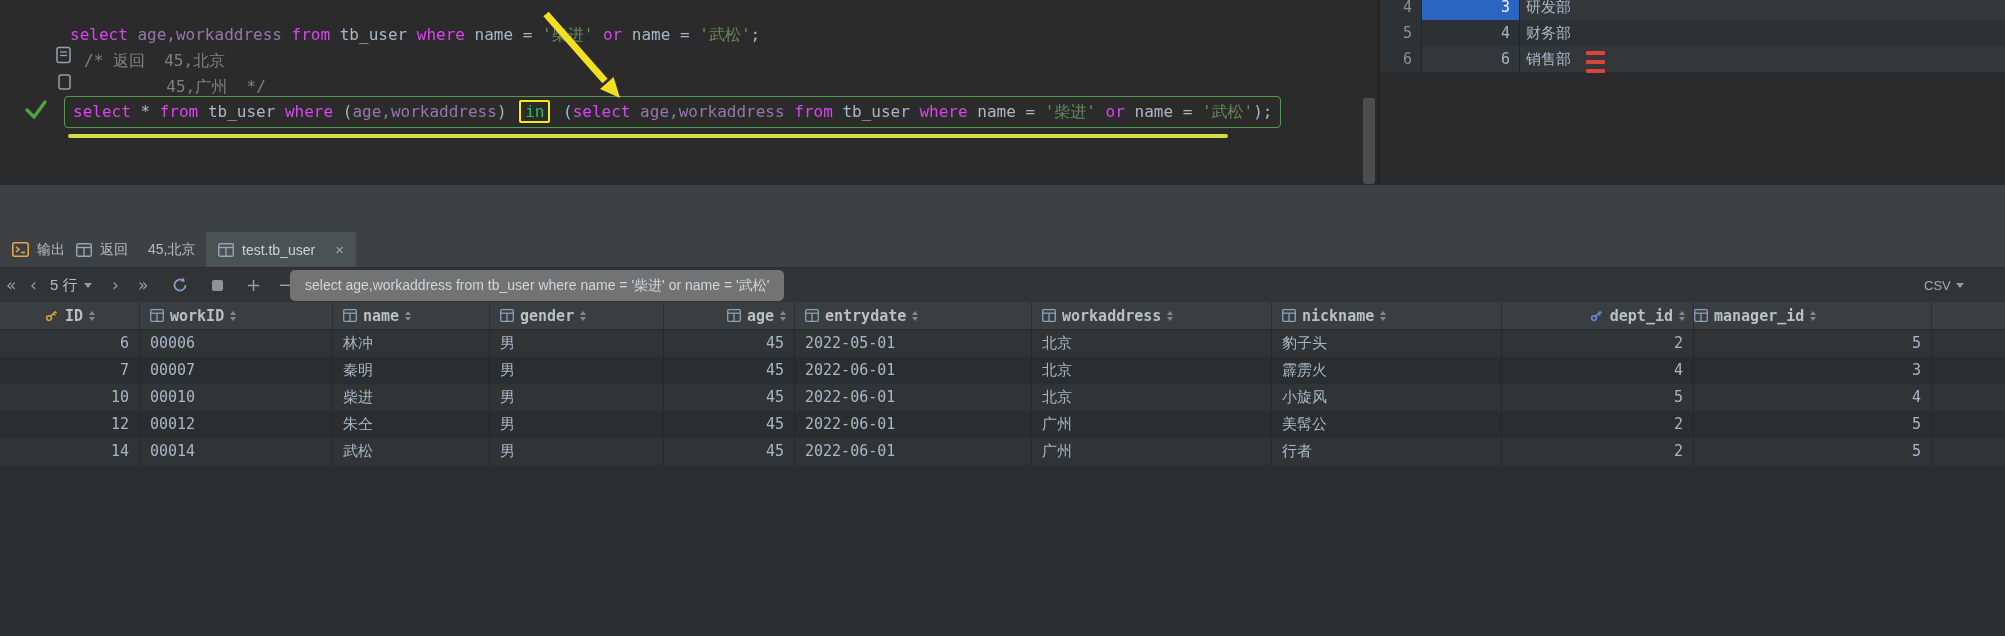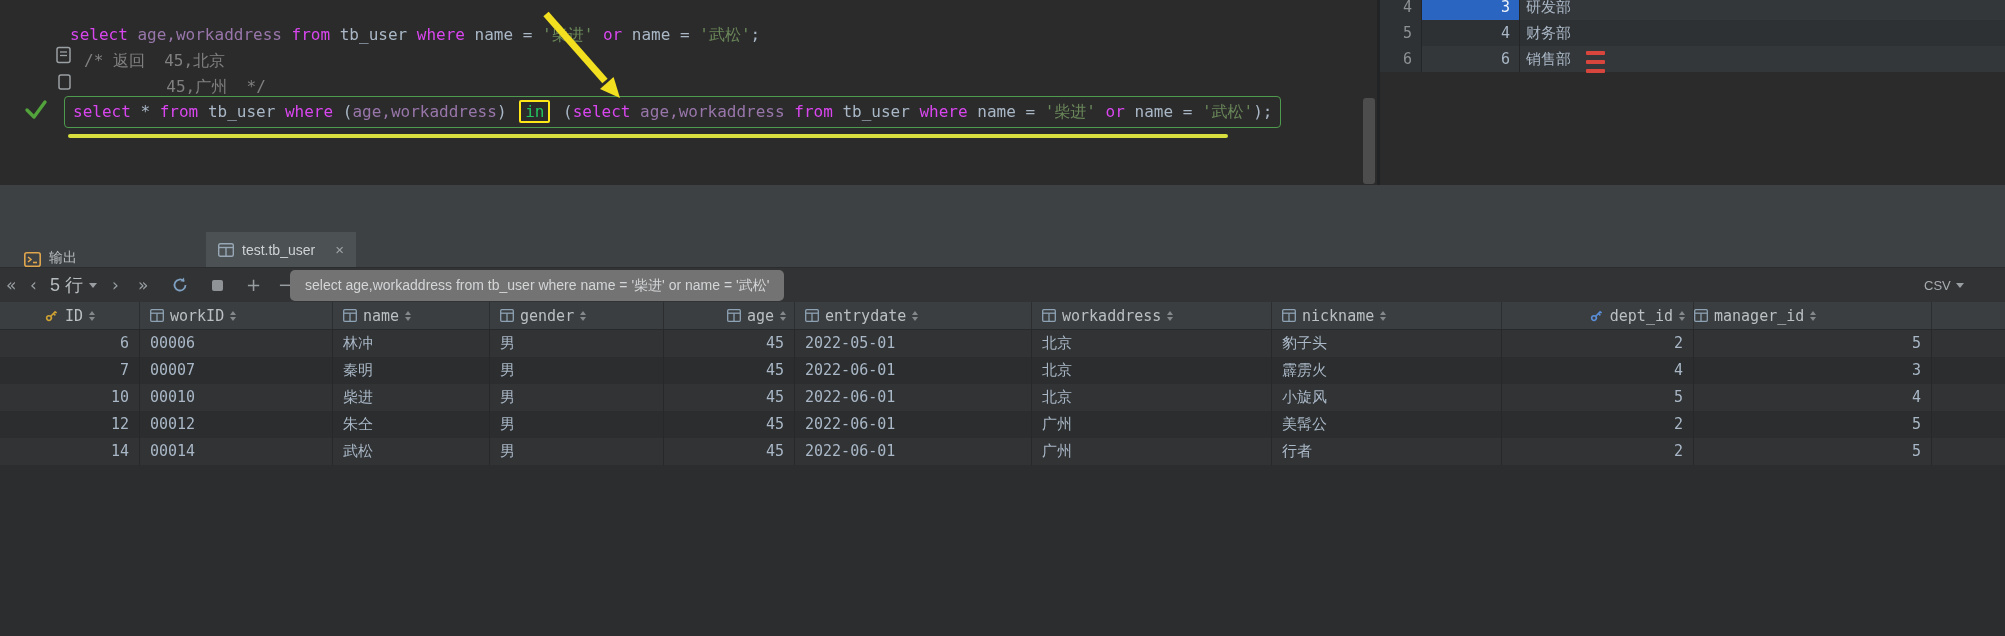--- a/index.html
+++ b/index.html
@@ -46,52 +46,52 @@
               box-sizing:border-box;color:#a9b7c6;}
   .redmarks{position:absolute;left:206px;top:51px;display:flex;flex-direction:column;gap:5px;}
   .redmarks i{width:19px;height:4px;background:#d8453c;border-radius:1px;display:block;}
 
   
   .band{position:absolute;left:0;top:185px;width:2005px;height:82px;background:#3e4143;}
   .tabs{position:absolute;left:0;top:232px;width:2005px;height:35px;}
   .tab{position:absolute;top:0;height:35px;display:flex;align-items:center;gap:8px;
        font-family:"Liberation Sans",sans-serif;font-size:14px;color:#b9bdbf;padding:0 12px;
        box-sizing:border-box;}
-  .t-output{left:12px;align-items:flex-end;}
+  .t-output{left:0;}
   .t-result{left:64px;}
   .t-active{left:206px;background:#4c5153;color:#ced2d4;}
   .tab-sub{margin-left:12px;}
   .tab-close{margin-left:12px;color:#9fa3a5;font-size:15px;line-height:1;}
 
   
   .toolbar{position:absolute;left:0;top:267px;width:2005px;height:35px;background:#313335;
            border-top:1px solid #2a2c2d;box-sizing:border-box;}
   .tbtn{position:absolute;top:0;height:34px;line-height:34px;color:#989da0;font-size:17px;
         font-family:"DejaVu Sans",sans-serif;}
   .b-first{left:6px;}
   .b-prev{left:30px;}
   .b-next{left:112px;}
   .b-last{left:138px;}
   .b-plus{left:246px;font-size:18px;}
   .b-minus{left:278px;font-size:18px;}
   .page-size{position:absolute;left:50px;top:0;height:34px;display:flex;align-items:center;gap:6px;
-             color:#b8bcbe;font-family:"Liberation Sans",sans-serif;font-size:18px;}
+             color:#b8bcbe;font-family:"Liberation Sans",sans-serif;font-size:15px;}
   .chev{width:0;height:0;border-left:4px solid transparent;border-right:4px solid transparent;
         border-top:5px solid #9a9ea1;display:inline-block;}
   .refresh{position:absolute;left:172px;top:9px;}
   .stop{position:absolute;left:212px;top:12px;width:11px;height:11px;background:#8f9396;border-radius:2px;}
   .hint{position:absolute;left:290px;top:2px;height:31px;background:#737373;border-radius:5px;
         display:flex;align-items:center;padding:0 15px;font-family:"Liberation Sans",sans-serif;
         font-size:14px;color:#d3d5d7;white-space:nowrap;}
   .csv{position:absolute;left:1924px;top:0;height:34px;display:flex;align-items:center;gap:5px;
        color:#a9adb0;font-family:"Liberation Sans",sans-serif;font-size:13px;}
 
   
   .ghead{position:absolute;left:0;top:302px;width:2005px;height:28px;background:#3b3e40;
-         border-bottom:1px solid #27292a;box-sizing:border-box;}
+         border-bottom:1px solid #27292a;box-sizing:border-box;font-weight:bold;}
   .hcell{position:absolute;top:0;height:27px;display:flex;align-items:center;gap:6px;
          font-size:15px;color:#bac0c3;border-right:1px solid #2c2e30;box-sizing:border-box;}
   .c0{left:0;width:140px;padding-left:44px;}
   .c1{left:140px;width:193px;padding-left:10px;}
   .c2{left:333px;width:157px;padding-left:10px;}
   .c3{left:490px;width:174px;padding-left:10px;}
   .c4{left:664px;width:131px;justify-content:flex-end;padding-right:8px;}
   .c5{left:795px;width:237px;padding-left:10px;}
   .c6{left:1032px;width:240px;padding-left:10px;}
   .c7{left:1272px;width:230px;padding-left:10px;}
@@ -187,20 +187,30 @@
   <div class="band"></div>
   <div class="tabs">
     <div class="tab t-output">
       <svg width="17" height="15" viewBox="0 0 17 15">
           <rect x="0.8" y="0.8" width="15.4" height="13.4" rx="2" fill="none" stroke="#e0a64e" stroke-width="1.6"></rect>
           <path d="M4 5 l3 2.5 -3 2.5" fill="none" stroke="#e0a64e" stroke-width="1.6"></path>
           <line x1="9" y1="10.5" x2="13" y2="10.5" stroke="#e0a64e" stroke-width="1.6"></line>
         </svg>
       <span>输出</span>
     </div>
+    <div class="tab t-result">
+      <svg width="16" height="14" viewBox="0 0 16 14">
+          <rect x="0.7" y="0.7" width="14.6" height="12.6" rx="1.5" fill="none" stroke="#97a7b5" stroke-width="1.4"></rect>
+          <line x1="0.7" y1="4.5" x2="15.3" y2="4.5" stroke="#97a7b5" stroke-width="1.4"></line>
+          <line x1="8" y1="4.5" x2="8" y2="13.3" stroke="#97a7b5" stroke-width="1.4"></line>
+        </svg>
+      <span>返回</span>
+      <span class="tab-sub">45,北京</span>
+      <span class="tab-close">×</span>
+    </div>
     <div class="tab t-active">
       <svg width="16" height="14" viewBox="0 0 16 14">
           <rect x="0.7" y="0.7" width="14.6" height="12.6" rx="1.5" fill="none" stroke="#97a7b5" stroke-width="1.4"></rect>
           <line x1="0.7" y1="4.5" x2="15.3" y2="4.5" stroke="#97a7b5" stroke-width="1.4"></line>
           <line x1="8" y1="4.5" x2="8" y2="13.3" stroke="#97a7b5" stroke-width="1.4"></line>
         </svg>
       <span>test.tb_user</span>
       <span class="tab-close">×</span>
     </div>
   </div>

